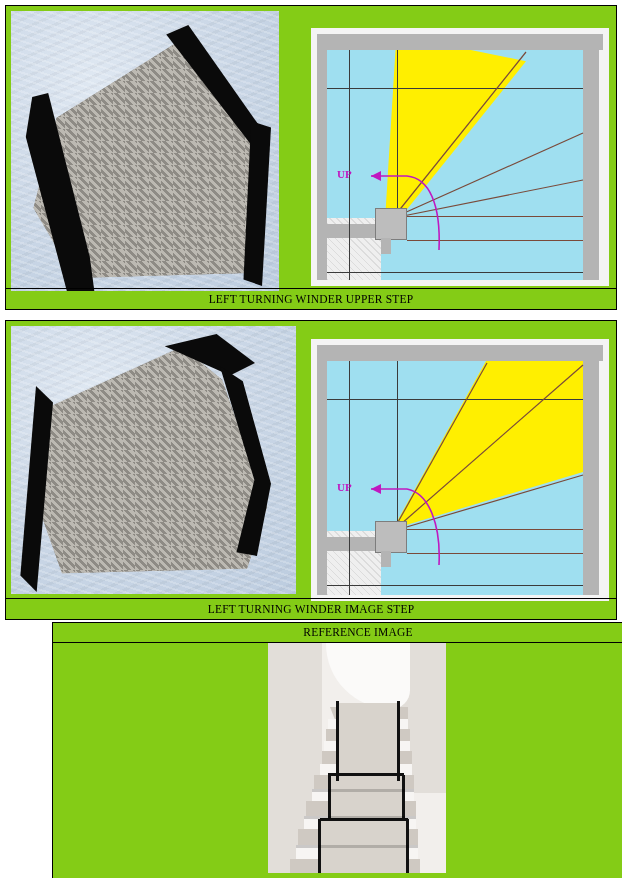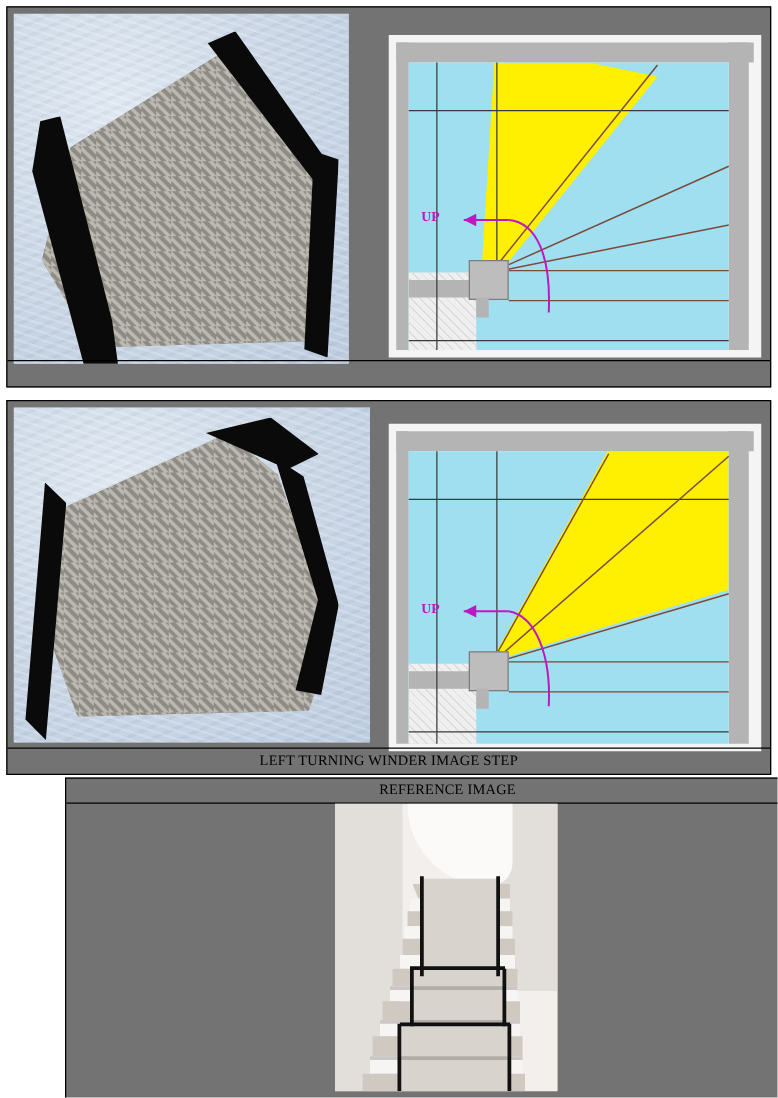--- a/index.html
+++ b/index.html
@@ -4,21 +4,21 @@
 <style>
   html,body{margin:0;padding:0;background:#ffffff;}
   body{width:622px;height:878px;font-family:"Liberation Serif",serif;}
 
   .page{width:622px;height:878px;position:relative;background:#fff;}
 
   .panel{
     position:absolute;
     left:5px;
     border:1px solid #000;
-    background:#737373;
+    background:#84cc16;
     box-sizing:border-box;
   }
   .panel-inner{
     position:relative;
     width:100%;
     height:100%;
     box-sizing:border-box;
   }
 
   
@@ -175,20 +175,21 @@
         <div class="dg-wall" style="left:70px;top:210px;width:10px;height:16px;"></div>
 
         <svg class="dg-arrow" style="left:0;top:0;width:298px;height:258px;" viewBox="0 0 298 258">
           <path d="M60 148 L96 148" stroke="#c018c0" stroke-width="1.6" fill="none"></path>
           <path d="M60 148 L70 143 L70 153 Z" fill="#c018c0"></path>
           <path d="M96 148 C 118 150, 130 176, 128 222" stroke="#c018c0" stroke-width="1.6" fill="none"></path>
         </svg>
         <div class="dg-arrowlbl" style="left:26px;top:140px;">UP</div>
       </div>
 
+      <div class="caption caption-bottom" style="bottom:4px;">LEFT TURNING WINDER UPPER STEP</div>
       <div style="position:absolute;left:0;bottom:20px;width:100%;height:1px;background:#000;"></div>
     </div>
   </div>
 
   <div class="panel" id="panel-middle">
     <div class="panel-inner">
 
       <div class="photo" style="left:5px;top:5px;width:285px;height:268px;">
         <div class="blanket"></div>
 

